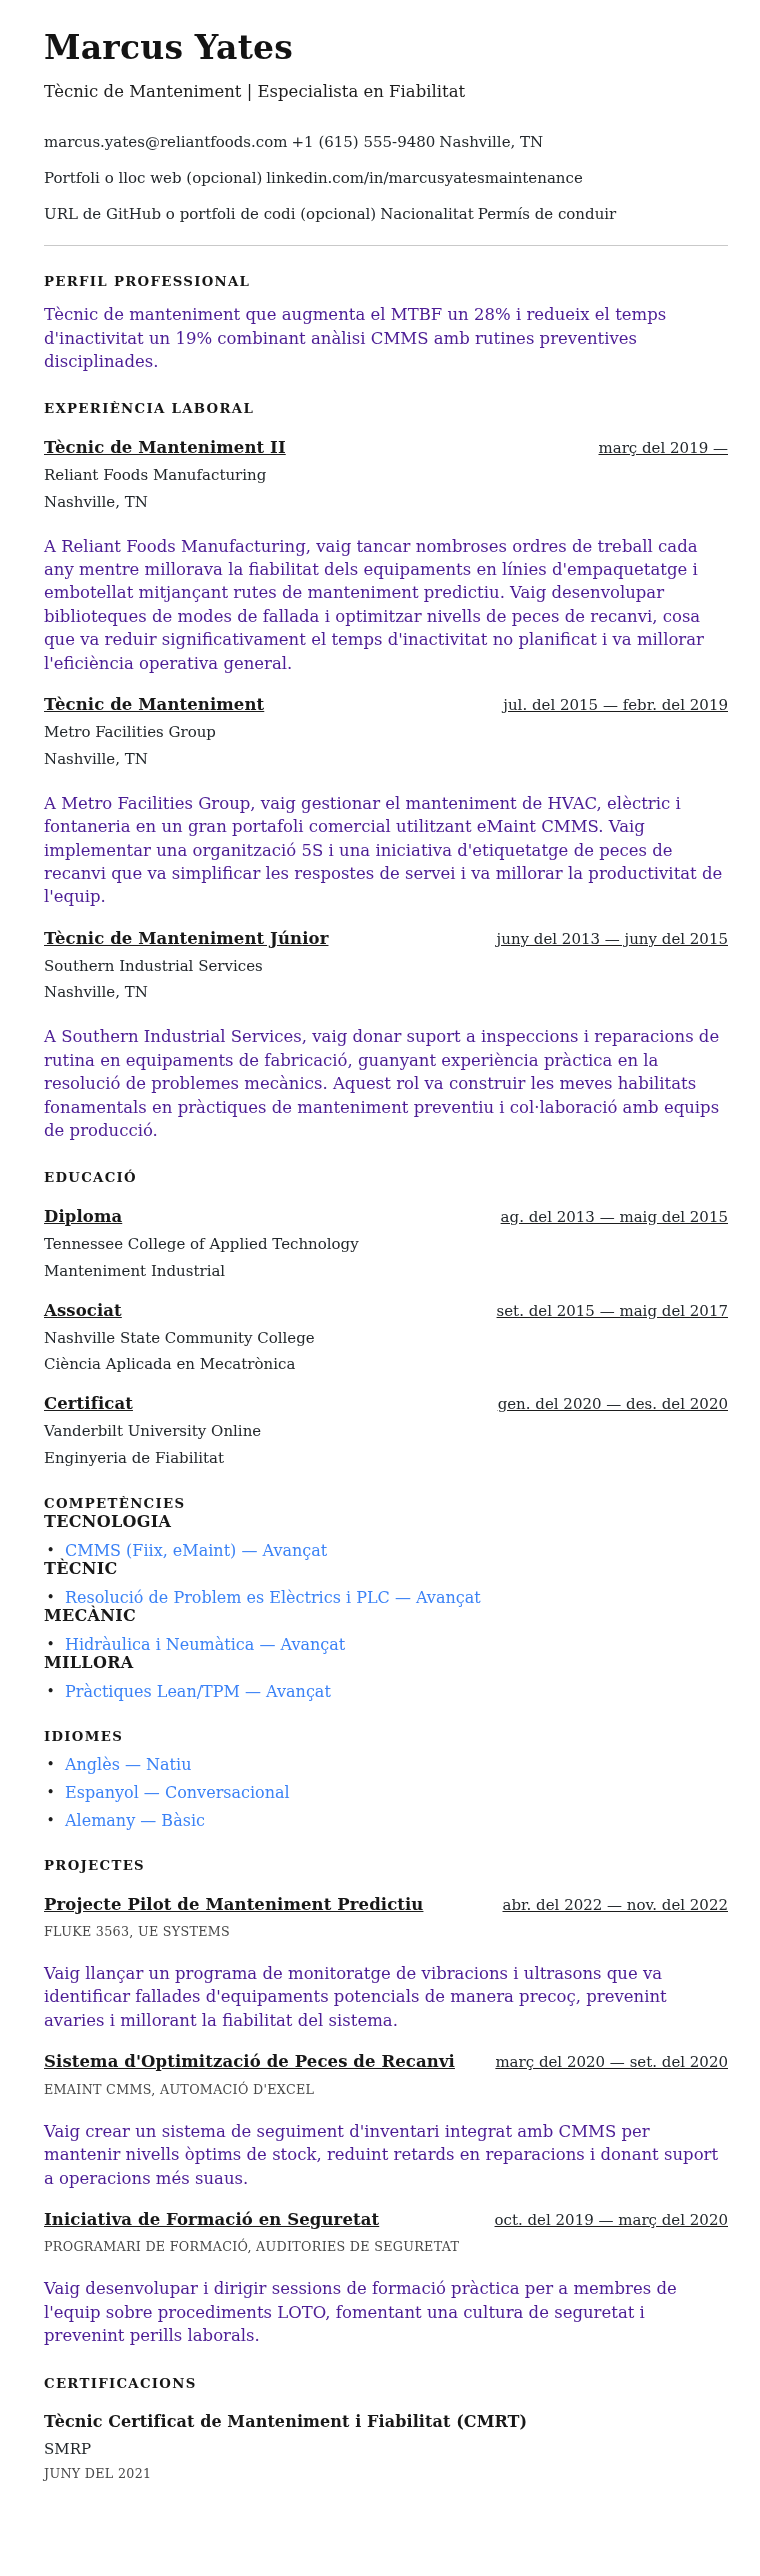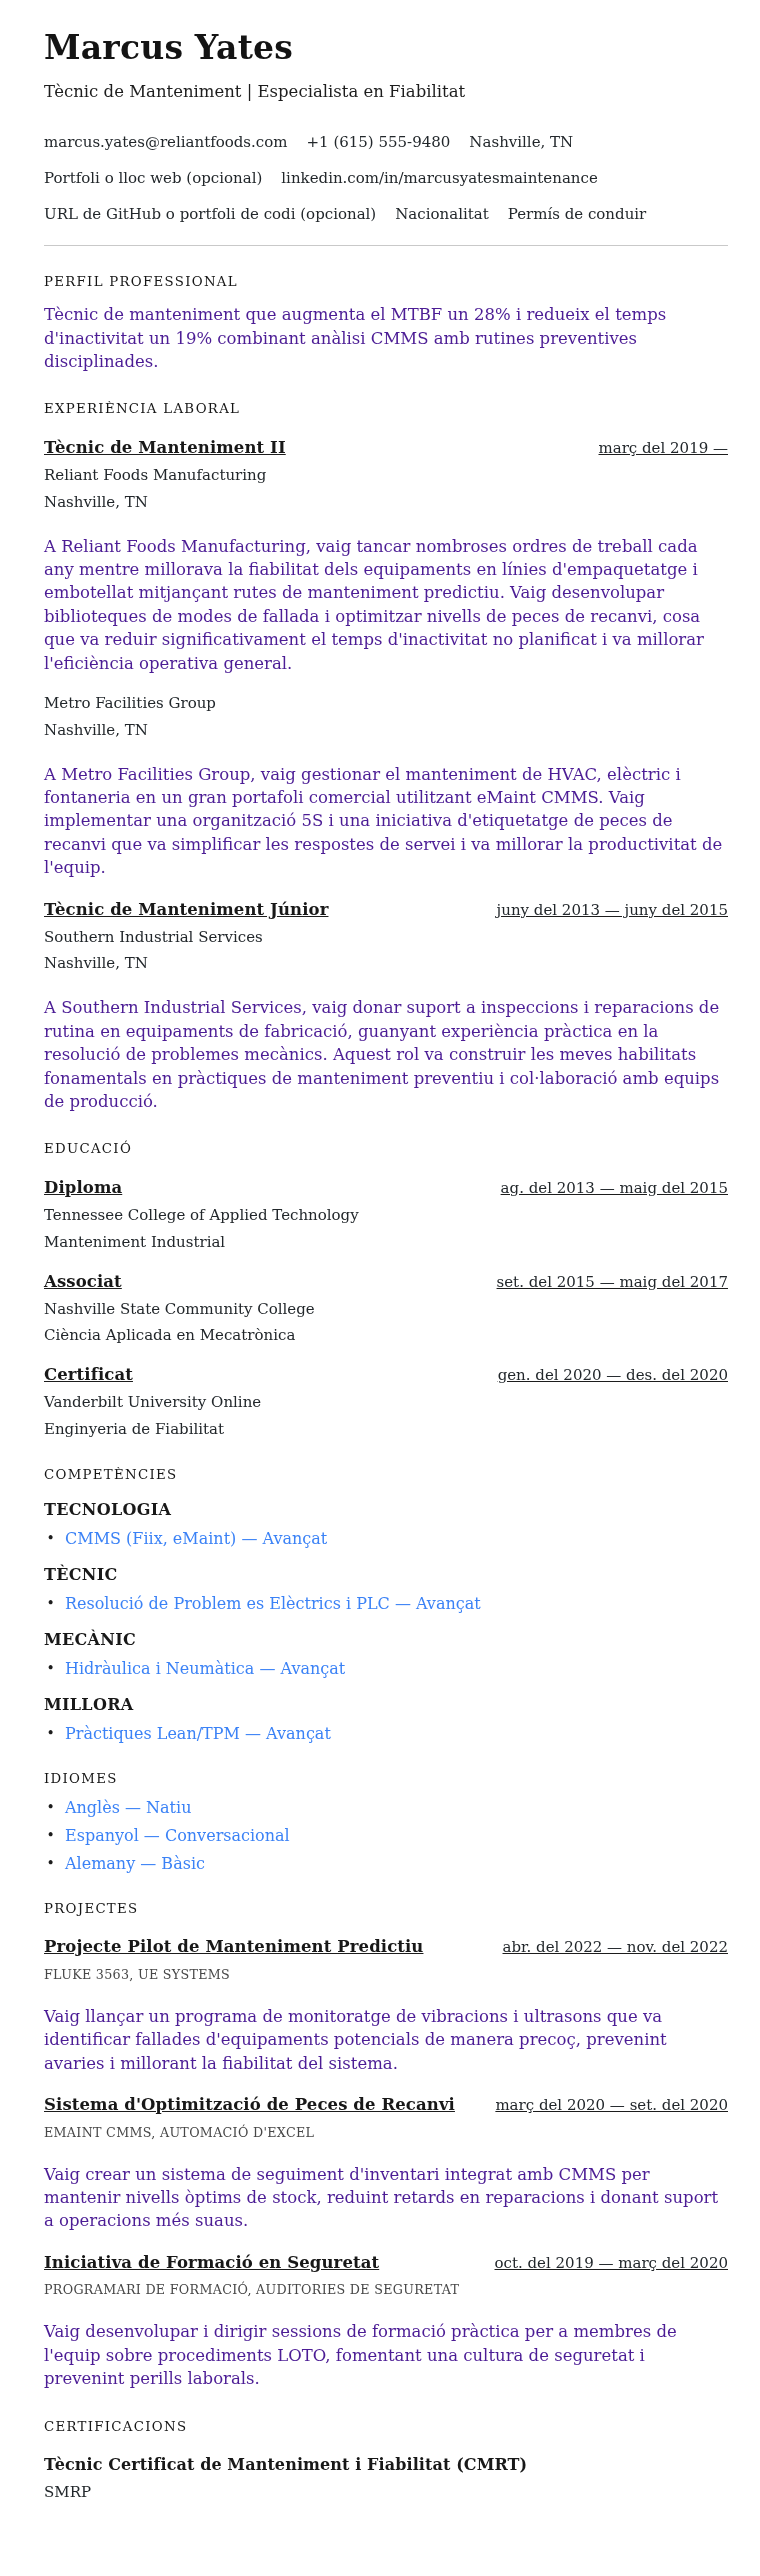--- a/index.html
+++ b/index.html
@@ -16,50 +16,50 @@
     background:#ffffff;
     position:relative;
   }
   
   .name {
     font-size:33px; line-height:39px; font-weight:700;
     color:#141414; margin:0 0 14px 0; letter-spacing:0.2px;
   }
   .subtitle { font-size:16.5px; line-height:21.5px; margin:7px 0 30px 0; color:#1d1d1d; }
   .contact-row {
-    display:flex; flex-wrap:nowrap; gap:19px;
+    display:flex; flex-wrap:nowrap; gap:4px;
     font-size:15px; line-height:19px; margin-bottom:17px; color:#22272b;
   }
   .contact-row:last-of-type { margin-bottom:0; }
   .divider { border:0; border-top:0.6px solid #c9c9c9; margin:21.5px 0 0 0; }
   
   section { margin-top:28px; }
   .sec-heading {
-    font-size:13.3px; line-height:16.5px; font-weight:400;
+    font-size:13.3px; line-height:16.5px; font-weight:700;
     letter-spacing:1.3px; margin:0; color:#161616;
   }
   
   .entry { margin-top:19px; }
   .entry-head { display:flex; justify-content:space-between; align-items:baseline;text-decoration:underline; }
   .entry-title {
     font-size:16.5px; line-height:21.5px; font-weight:700; margin:0;
     letter-spacing:0.1px; color:#181818;
   }
   .entry-dates { font-size:15px; line-height:19px; white-space:nowrap; padding-left:19px; flex:0 0 auto; color:#22272b; }
   .meta { font-size:15px; line-height:19px; margin-top:7.6px; color:#22272b; }
   .body { font-size:16.5px; line-height:23.4px; margin:23px 0 0 0; color:#4c1d95; }
   .profile-text { margin-top:12.7px; max-width:627px; }
   .tools, .cert-date {
     font-size:12.7px; line-height:15px; letter-spacing:0.3px;
     color:#474747; margin-top:9px;
   }
   .cert-date { margin-top:7px; }
   .cert-name { font-size:16px; }
   
-  .skill-cat { margin-top:18px; }
+  .skill-cat { }
   .skill-cat-name {
     font-size:16px; line-height:18px; font-weight:700; margin:0;
     letter-spacing:0.3px; color:#181818;
   }
   ul.blist { list-style:none; margin:10px 0 0 0; padding:0; }
   .blist li {
     position:relative; padding-left:21px;
     font-size:16px; line-height:19px; margin-top:9px; color:#3b82f6;
   }
   .blist li::before {
@@ -118,20 +118,24 @@
         <div class="entry-head">
           <h3 class="entry-title">Tècnic de Manteniment II</h3>
           <div class="entry-dates">març del 2019 —</div>
         </div>
         <div class="meta">Reliant Foods Manufacturing</div>
         <div class="meta">Nashville, TN</div>
         <p class="body">A Reliant Foods Manufacturing, vaig tancar nombroses ordres de treball cada any mentre millorava la fiabilitat dels equipaments en línies d'empaquetatge i embotellat mitjançant rutes de manteniment predictiu. Vaig desenvolupar biblioteques de modes de fallada i optimitzar nivells de peces de recanvi, cosa que va reduir significativament el temps d'inactivitat no planificat i va millorar l'eficiència operativa general.</p>
       </div>
 
       <div class="entry">
+        <div class="entry-head">
+          <h3 class="entry-title">Tècnic de Manteniment</h3>
+          <div class="entry-dates">jul. del 2015 — febr. del 2019</div>
+        </div>
         <div class="meta">Metro Facilities Group</div>
         <div class="meta">Nashville, TN</div>
         <p class="body">A Metro Facilities Group, vaig gestionar el manteniment de HVAC, elèctric i fontaneria en un gran portafoli comercial utilitzant eMaint CMMS. Vaig implementar una organització 5S i una iniciativa d'etiquetatge de peces de recanvi que va simplificar les respostes de servei i va millorar la productivitat de l'equip.</p>
       </div>
 
       <div class="entry">
         <div class="entry-head">
           <h3 class="entry-title">Tècnic de Manteniment Júnior</h3>
           <div class="entry-dates">juny del 2013 — juny del 2015</div>
         </div>

